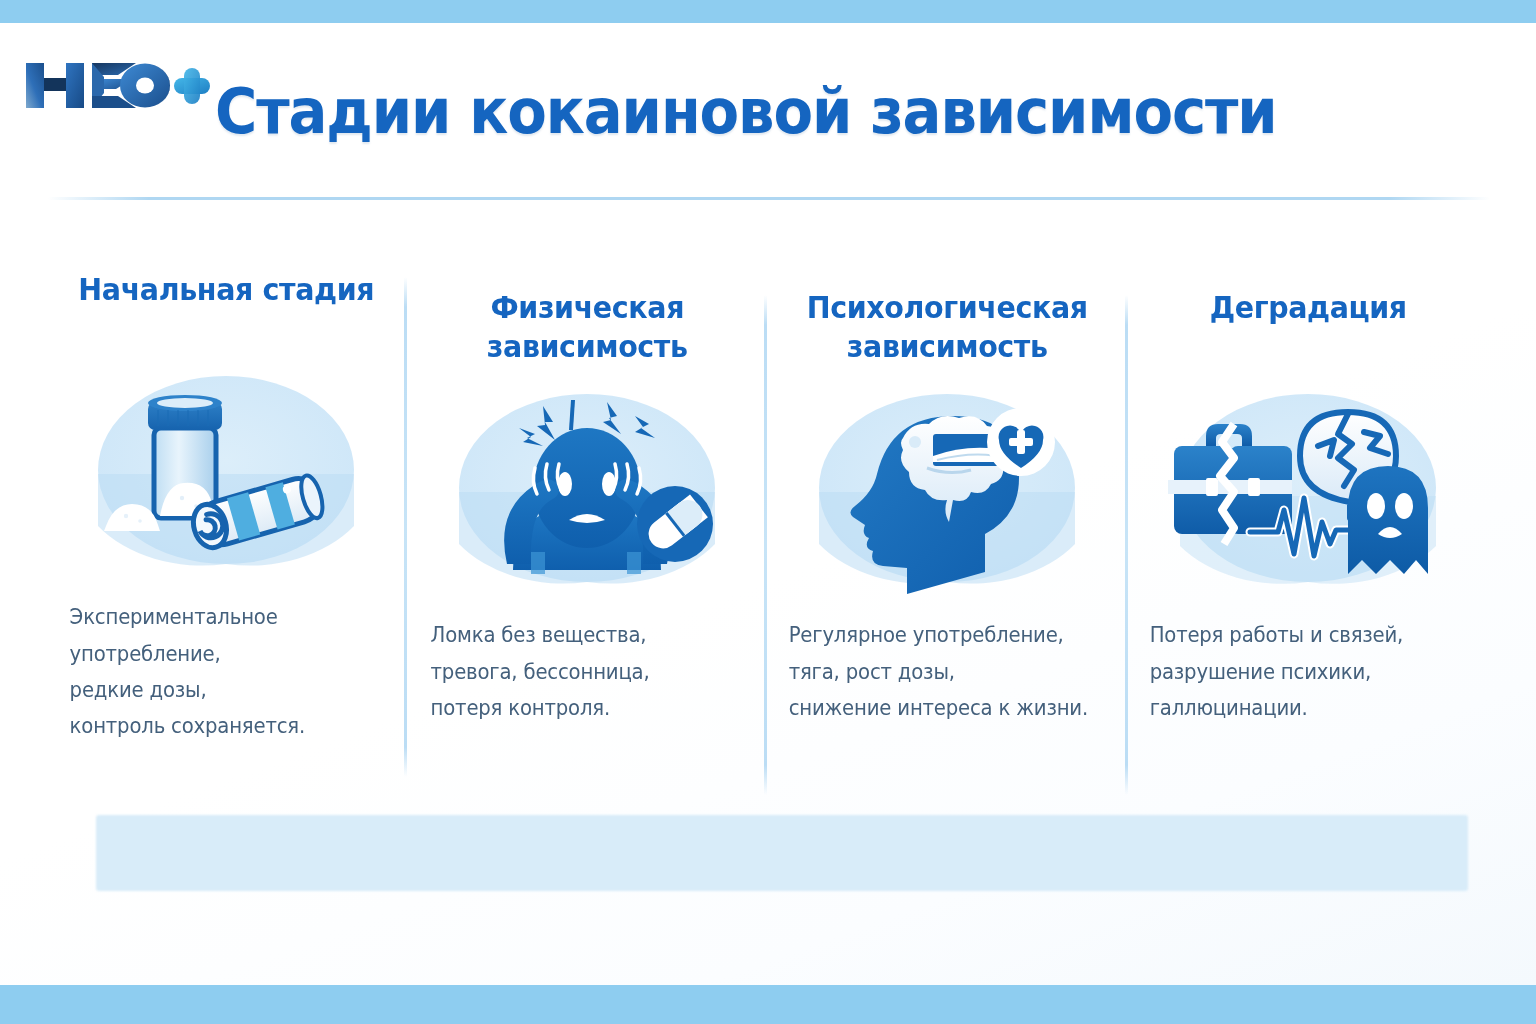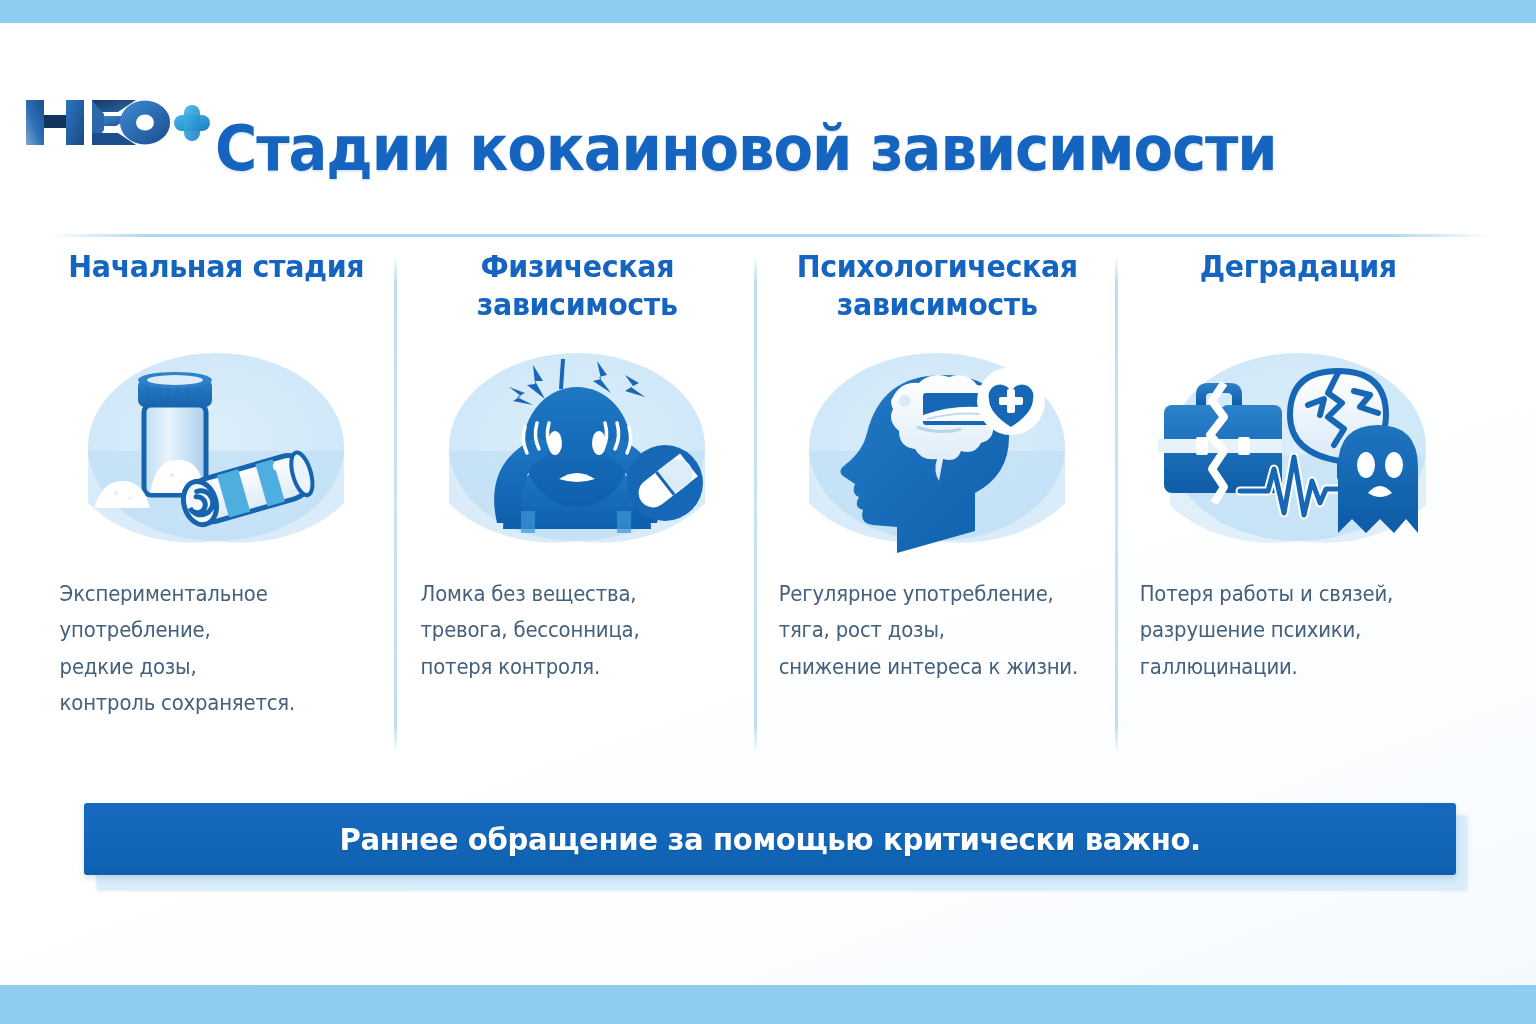--- a/index.html
+++ b/index.html
@@ -40,21 +40,21 @@
     top: 23px;
     width: 1536px;
     height: 962px;
     background: linear-gradient(160deg, #ffffff 0%, #ffffff 55%, #fbfdff 80%, #f4f9fd 100%);
   }
 
   
   .header {
     position: absolute;
     left: 0; top: 23px;
-    width: 1536px; height: 175px; margin-top: 37px;
+    width: 1536px; height: 175px;
   }
   .logo {
     position: absolute;
     left: 22px;
     top: 28px;
     width: 190px;
     height: 70px;
     display: flex;
     align-items: center;
   }
@@ -81,25 +81,26 @@
     top: 174px;
     width: 1442px;
     height: 3px;
     background: linear-gradient(90deg, rgba(160,205,240,0) 0%, #AFD7F2 7%, #AFD7F2 93%, rgba(160,205,240,0) 100%);
     border-radius: 2px;
   }
 
   
   .columns {
     position: absolute;
-    left: 36px;
+    left: 46px;
     top: 248px;
     width: 1442px;
     height: 520px;
     display: flex;
+    align-items: center;
   }
   .column {
     position: relative;
     flex: 1 1 0;
     padding: 0 14px;
     box-sizing: border-box;
   }
   .col-divider {
     position: absolute;
     right: 0;
@@ -480,17 +481,14 @@
       </div>
       <div class="col-body">Потеря работы и связей,
 разрушение психики,
 галлюцинации.</div>
 
     </div>
 
   </div>
 
   <div class="banner-shadow"></div>
-  <div class="banner">
-    <span class="banner-text">Раннее обращение за помощью критически важно.</span>
-  </div>
 
 </div>
 
 </body></html>

